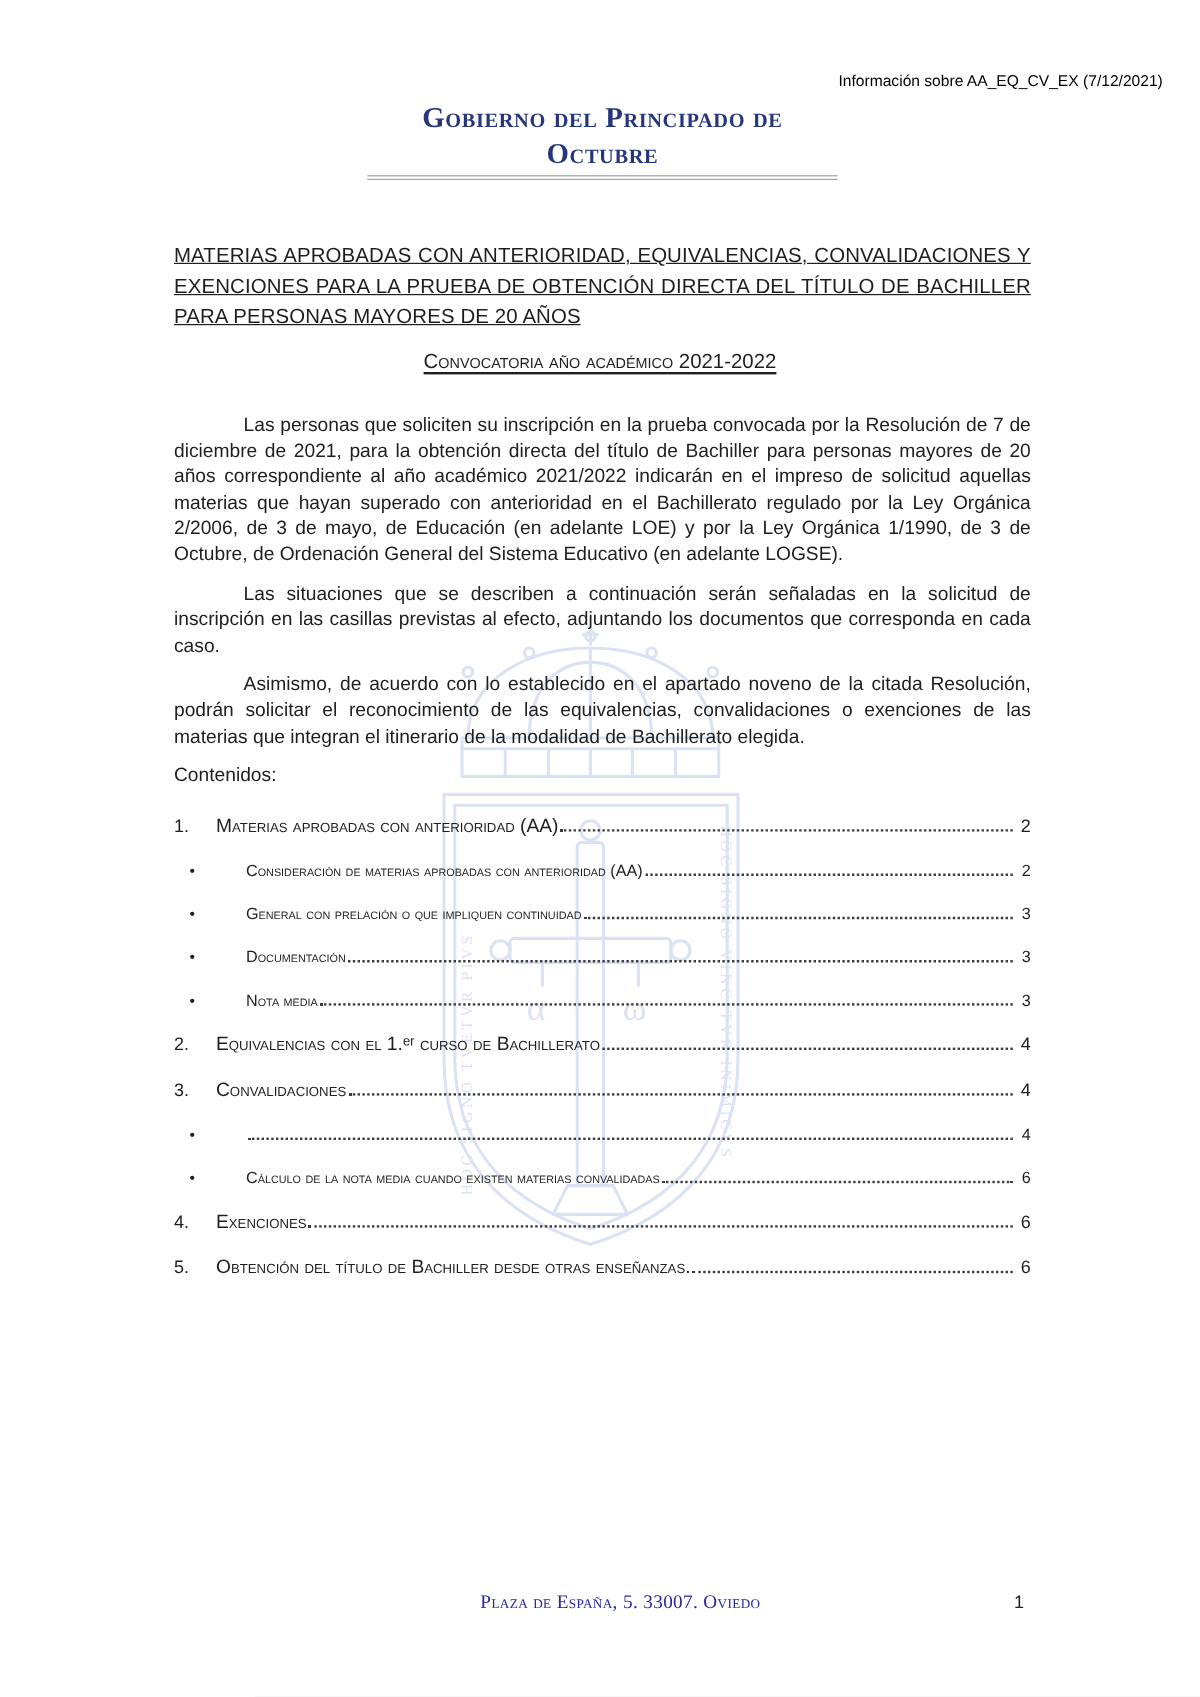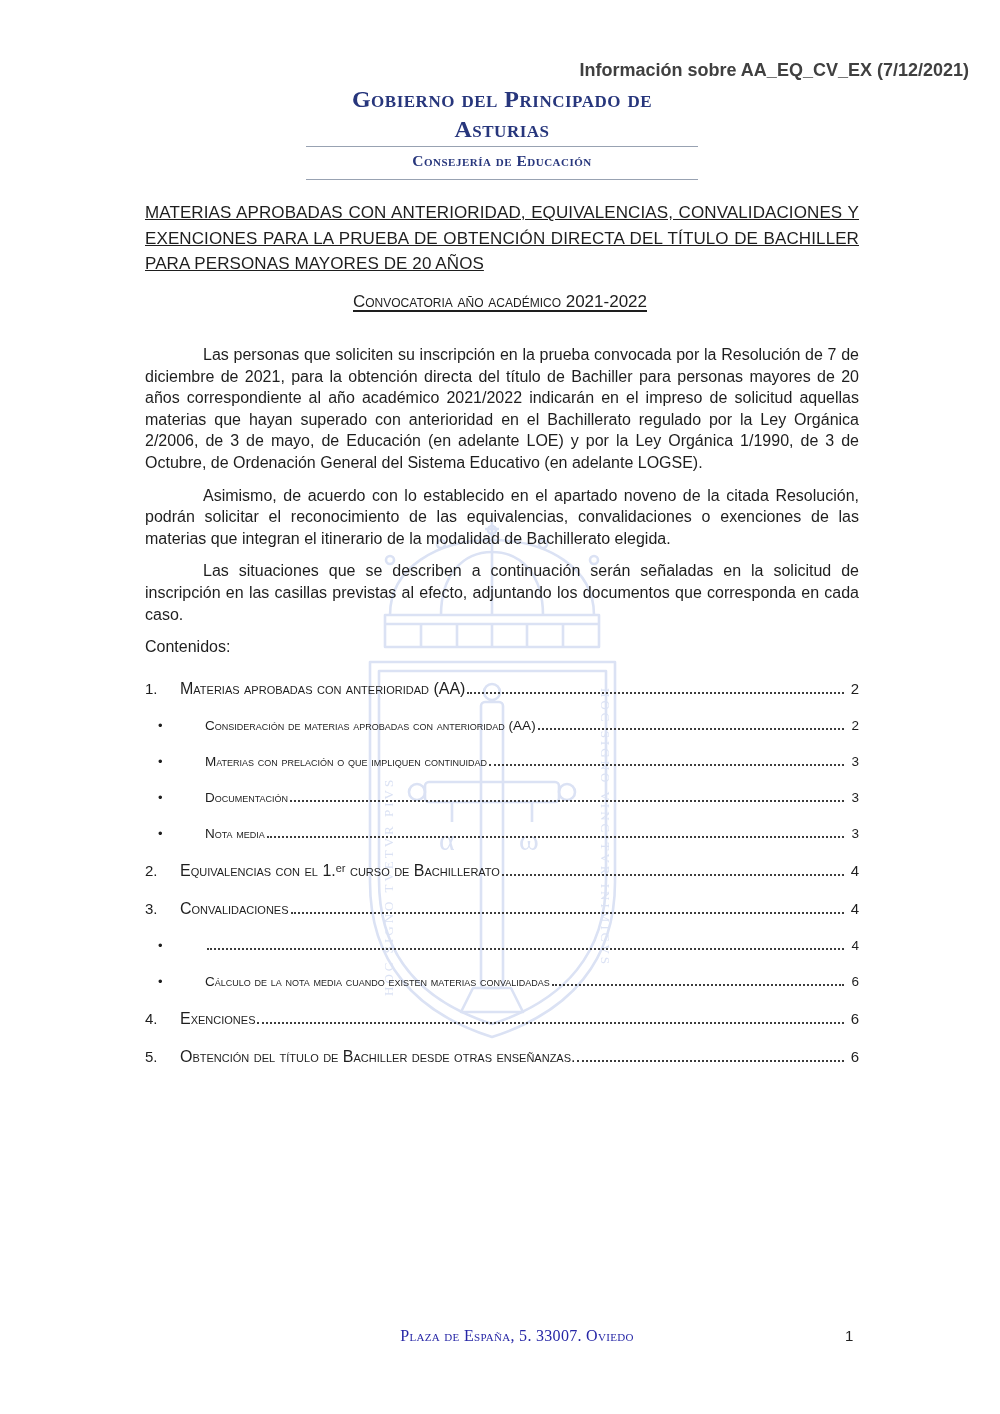--- a/index.html
+++ b/index.html
@@ -12,21 +12,21 @@
   html,body{background:#e8e8e8;}
   body{font-family:"Liberation Sans","DejaVu Sans",sans-serif;}
   .page{
     position:relative;width:1000px;height:1414px;background:#ffffff;
     margin:0 auto;overflow:hidden;color:#1e1e1e;
   }
 
   
   .info-line{
     position:absolute;top:60px;right:31px;
-    font-size:18px;color:#404040;font-weight:bold;
+    font-size:13px;color:#000000;
   }
 
   
   .gov-header{
     position:absolute;top:84px;left:306px;width:392px;
     text-align:center;color:var(--brand-navy);
     font-family:"Liberation Serif","DejaVu Serif",serif;
   }
   .wordmark{
     font-variant:small-caps;font-size:24px;font-weight:600;
@@ -128,35 +128,34 @@
     <text class="wm-glyph" x="84" y="330" font-size="30">α</text>
     <text class="wm-glyph" x="164" y="330" font-size="30">ω</text>
 
     <text class="wm-motto" transform="translate(38,476) rotate(-90)">HOC SIGNO TVETVR PIVS</text>
     <text class="wm-motto" transform="translate(246,168) rotate(90)">HOC SIGNO VINCITVR INIMICVS</text>
   </svg>
 
   <div class="info-line">Información sobre AA_EQ_CV_EX (7/12/2021)</div>
 
   <div class="gov-header">
-    <div class="wordmark">Gobierno del Principado de Asturias</div>
+    <div class="wordmark">Gobierno del Principado de Octubre</div>
     <hr class="lh-rule">
-    <div class="dept">Consejería de Educación</div>
     <hr class="lh-rule">
   </div>
 
   <div class="doc-title">MATERIAS APROBADAS CON ANTERIORIDAD, EQUIVALENCIAS, CONVALIDACIONES Y EXENCIONES PARA LA PRUEBA DE OBTENCIÓN DIRECTA DEL TÍTULO DE BACHILLER PARA PERSONAS MAYORES DE 20 AÑOS</div>
   <div class="doc-subtitle">
     <span>Convocatoria año académico 2021-2022</span>
   </div>
 
   <div class="body-copy">
     <p>Las personas que soliciten su inscripción en la prueba convocada por la Resolución de 7 de diciembre de 2021, para la obtención directa del título de Bachiller para personas mayores de 20 años correspondiente al año académico 2021/2022 indicarán en el impreso de solicitud aquellas materias que hayan superado con anterioridad en el Bachillerato regulado por la Ley Orgánica 2/2006, de 3 de mayo, de Educación (en adelante LOE) y por la Ley Orgánica 1/1990, de 3 de Octubre, de Ordenación General del Sistema Educativo (en adelante LOGSE).</p>
+    <p>Las situaciones que se describen a continuación serán señaladas en la solicitud de inscripción en las casillas previstas al efecto, adjuntando los documentos que corresponda en cada caso.</p>
     <p>Asimismo, de acuerdo con lo establecido en el apartado noveno de la citada Resolución, podrán solicitar el reconocimiento de las equivalencias, convalidaciones o exenciones de las materias que integran el itinerario de la modalidad de Bachillerato elegida.</p>
-    <p>Las situaciones que se describen a continuación serán señaladas en la solicitud de inscripción en las casillas previstas al efecto, adjuntando los documentos que corresponda en cada caso.</p>
   </div>
 
   <div class="contents-heading">Contenidos:</div>
 
   <div class="toc">
 
     <div class="toc-row l1">
       <span class="toc-marker">1.</span>
       <span class="toc-label">Materias aprobadas con anterioridad (AA)</span>
       <span class="toc-leader"></span>
@@ -165,21 +164,21 @@
 
     <div class="toc-row l2">
       <span class="toc-marker">•</span>
       <span class="toc-label">Consideración de materias aprobadas con anterioridad (AA)</span>
       <span class="toc-leader"></span>
       <span class="toc-page">2</span>
     </div>
 
     <div class="toc-row l2">
       <span class="toc-marker">•</span>
-      <span class="toc-label">Materias con prelación o que impliquen continuidad</span>
+      <span class="toc-label">General con prelación o que impliquen continuidad</span>
       <span class="toc-leader"></span>
       <span class="toc-page">3</span>
     </div>
 
     <div class="toc-row l2">
       <span class="toc-marker">•</span>
       <span class="toc-label">Documentación</span>
       <span class="toc-leader"></span>
       <span class="toc-page">3</span>
     </div>

